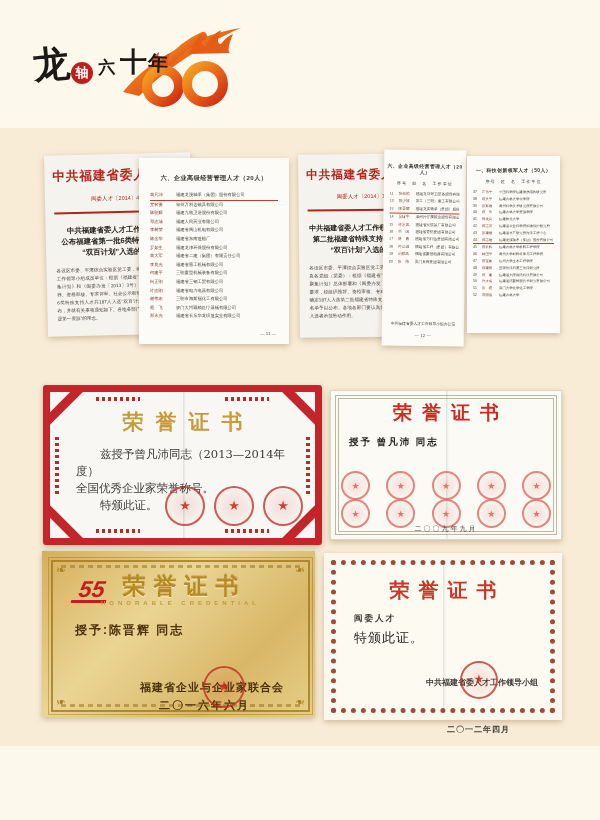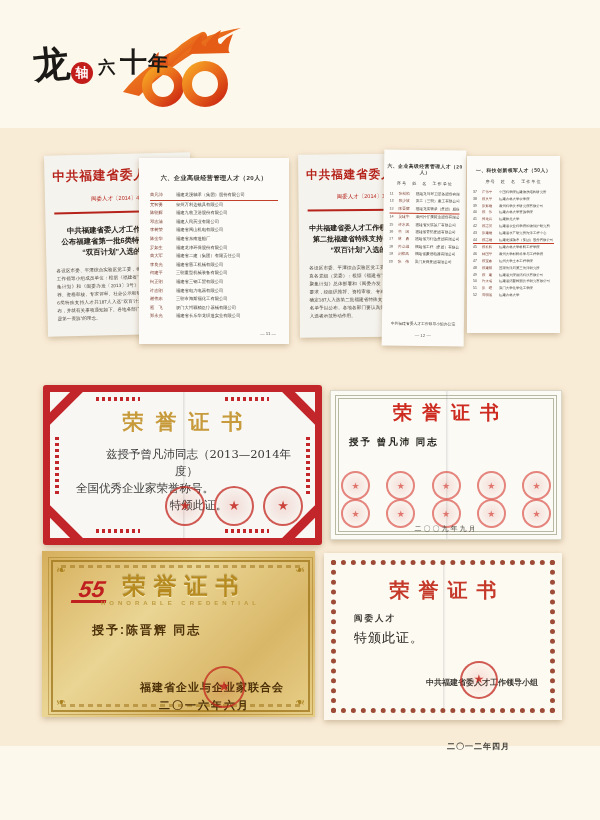--- a/index.html
+++ b/index.html
@@ -65,21 +65,21 @@
   .fret{position:absolute;height:4px;background:repeating-linear-gradient(90deg,#c2252a 0 3px,transparent 3px 6px);}
   .fr-t1{top:5px;left:46px;width:44px;}
   .fr-t2{top:5px;right:46px;width:44px;}
   .fr-b1{bottom:5px;left:46px;width:44px;}
   .fr-b2{bottom:5px;right:46px;width:44px;}
   .fretv{position:absolute;width:4px;background:repeating-linear-gradient(0deg,#c2252a 0 3px,transparent 3px 6px);}
   .fv-l{left:5px;top:44px;bottom:44px;}
   .fv-r{right:5px;top:44px;bottom:44px;}
   .c1-title{position:absolute;top:16px;left:0;right:0;text-align:center;font-family:"DejaVu Serif",serif;font-weight:700;font-size:21px;letter-spacing:12px;color:#c79b3b;text-indent:12px;}
   .c1-body{position:absolute;top:54px;left:26px;right:18px;font-family:"DejaVu Serif",serif;font-size:11.5px;color:#3a3a3a;line-height:17px;}
-  .c1-body .ind{text-indent:24px;display:block;text-align:center;}
+  .c1-body .ind{text-indent:24px;display:block;}
   .c1-seals{position:absolute;right:12px;bottom:12px;display:flex;}
   .c1-seals .seal{width:36px;height:36px;margin-left:9px;font-size:13px;}
 
   
   .cert2{position:absolute;left:330px;top:390px;width:232px;height:150px;background:#fbfaf5;box-sizing:border-box;border:1px solid #d8d7c8;}
   .cert2 .frame{position:absolute;inset:4px;border:4px double #b9b8a3;}
   .c2-title{position:absolute;top:9px;left:0;right:0;text-align:center;font-family:"DejaVu Serif",serif;font-weight:700;font-size:19px;letter-spacing:10px;color:#cd2a20;text-indent:10px;}
   .c2-award{position:absolute;left:18px;top:45px;font-size:9.5px;letter-spacing:2px;color:#26261f;font-weight:700;}
   .c2-main{position:absolute;top:59px;left:0;right:0;text-align:center;font-family:"DejaVu Serif",serif;font-weight:700;font-size:13.5px;color:#1d1d18;}
   .c2-seals{position:absolute;left:10px;right:10px;display:flex;justify-content:space-between;}
@@ -92,35 +92,35 @@
   .cert3{position:absolute;left:42px;top:551px;width:273px;height:166px;background:linear-gradient(135deg,#d6af5c,#ead594 38%,#d9b768 72%,#e7cf88);box-sizing:border-box;padding:9px;}
   .cert3 .frame{position:relative;width:100%;height:100%;border:2px solid rgba(158,116,26,.75);outline:1px solid rgba(158,116,26,.45);outline-offset:2px;}
   .c3-lace{position:absolute;left:8px;right:8px;height:3px;background:repeating-linear-gradient(90deg,rgba(158,116,26,.55) 0 5px,transparent 5px 9px);}
   .c3-lt{top:3px;} .c3-lb{bottom:3px;}
   .c3-corner{position:absolute;color:#a9811f;font-size:12px;}
   .c3-c1{left:3px;top:1px;} .c3-c2{right:3px;top:1px;transform:scaleX(-1);}
   .c3-c3{left:3px;bottom:1px;transform:scaleY(-1);} .c3-c4{right:3px;bottom:1px;transform:scale(-1);}
   .c3-logo{position:absolute;left:20px;top:16px;font-style:italic;font-weight:700;font-size:23px;color:#c01f1f;transform:skewX(-10deg);border-bottom:3px solid #c01f1f;line-height:22px;padding:0 3px 0 6px;}
   .c3-title{position:absolute;top:9px;left:0;right:0;text-align:center;font-family:"DejaVu Serif",serif;font-weight:700;font-size:23px;letter-spacing:8px;color:#b68a1e;text-indent:8px;text-shadow:0 1px 1px rgba(255,246,205,.9),0 -1px 1px rgba(110,75,0,.35);}
   .c3-sub{position:absolute;top:38px;left:0;right:0;text-align:center;font-size:6px;letter-spacing:4px;color:#bd9b40;font-weight:700;}
-  .c3-award{position:absolute;left:39px;top:60px;font-weight:700;font-size:12px;letter-spacing:2px;color:#4c3008;}
+  .c3-award{position:absolute;left:22px;top:60px;font-weight:700;font-size:12px;letter-spacing:2px;color:#4c3008;}
   .c3-main{position:absolute;top:84px;left:0;right:0;text-align:center;font-weight:700;font-size:14.5px;color:#3e2a06;letter-spacing:.5px;font-family:"DejaVu Serif",serif;}
   .c3-issuer{position:absolute;right:24px;top:118px;font-weight:700;font-size:11px;color:#4c3008;letter-spacing:1px;z-index:1;}
   .c3-date{position:absolute;right:58px;top:136px;font-weight:700;font-size:11px;color:#4c3008;letter-spacing:2px;}
   .c3-seal{position:absolute;left:150px;top:104px;width:38px;height:38px;font-size:14px;z-index:2;}
 
   
   .cert4{position:absolute;left:324px;top:553px;width:238px;height:167px;background:#fbf7ed;box-sizing:border-box;padding:7px;}
   .cert4 .frame{position:relative;width:100%;height:100%;border:5px dotted #9e4c38;box-sizing:border-box;background:#fdfaf2;}
   .c4-title{position:absolute;top:12px;left:0;right:0;text-align:center;font-family:"DejaVu Serif",serif;font-weight:700;font-size:20px;letter-spacing:9px;color:#c5392b;text-indent:9px;}
   .c4-name{position:absolute;left:18px;top:48px;font-size:8.5px;font-weight:700;letter-spacing:2px;color:#3c3a34;}
   .c4-l1{position:absolute;left:18px;top:64px;font-size:13px;font-family:"DejaVu Serif",serif;color:#26241f;letter-spacing:1px;}
   .c4-l1 .ind{display:block;text-indent:26px;}
   .c4-issuer{position:absolute;right:12px;top:112px;font-size:8px;font-weight:700;color:#3c3a34;z-index:1;}
-  .c4-date{position:absolute;right:40px;top:132px;font-size:8px;font-weight:700;color:#3c3a34;letter-spacing:1px;margin-top:44px;}
+  .c4-date{position:absolute;right:40px;top:115px;font-size:8px;font-weight:700;color:#3c3a34;letter-spacing:1px;margin-top:44px;}
   .c4-seal{position:absolute;right:52px;top:96px;width:34px;height:34px;font-size:12px;z-index:2;}
 </style>
 </head>
 <body>
 
 <div class="page">
   <div class="band"></div>
 
   <div class="logo">
     <svg viewBox="0 0 127 94">

